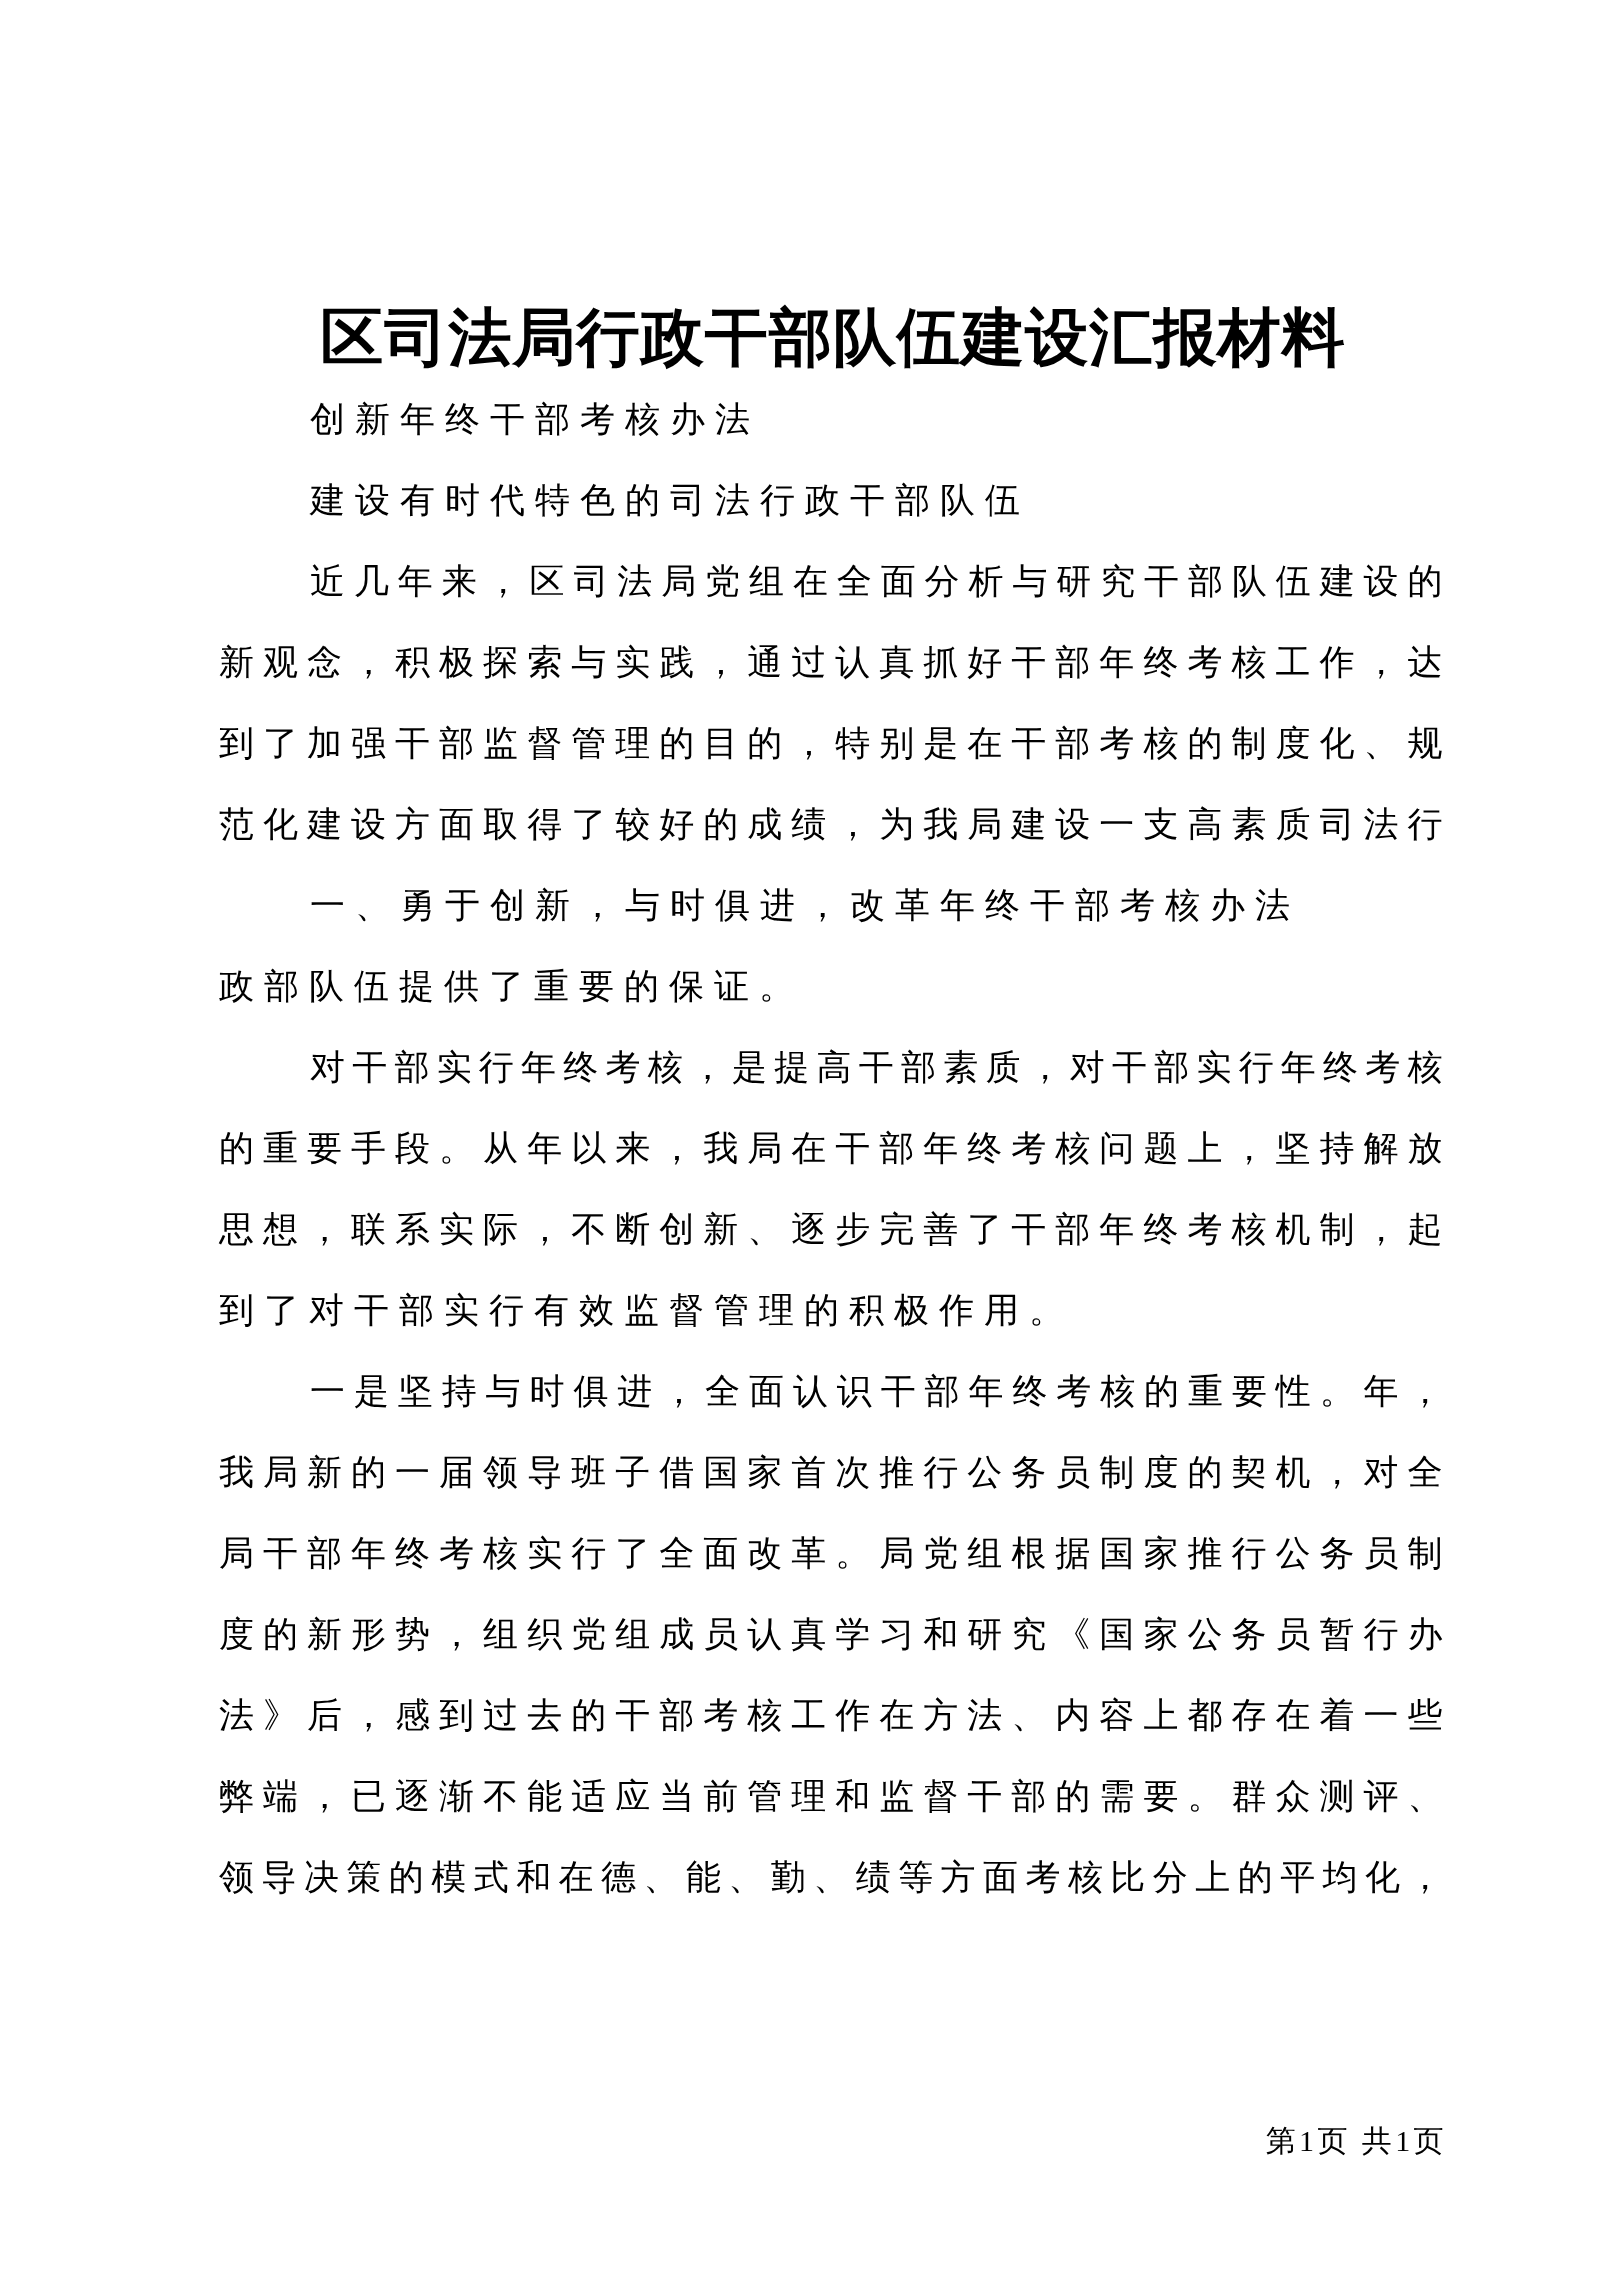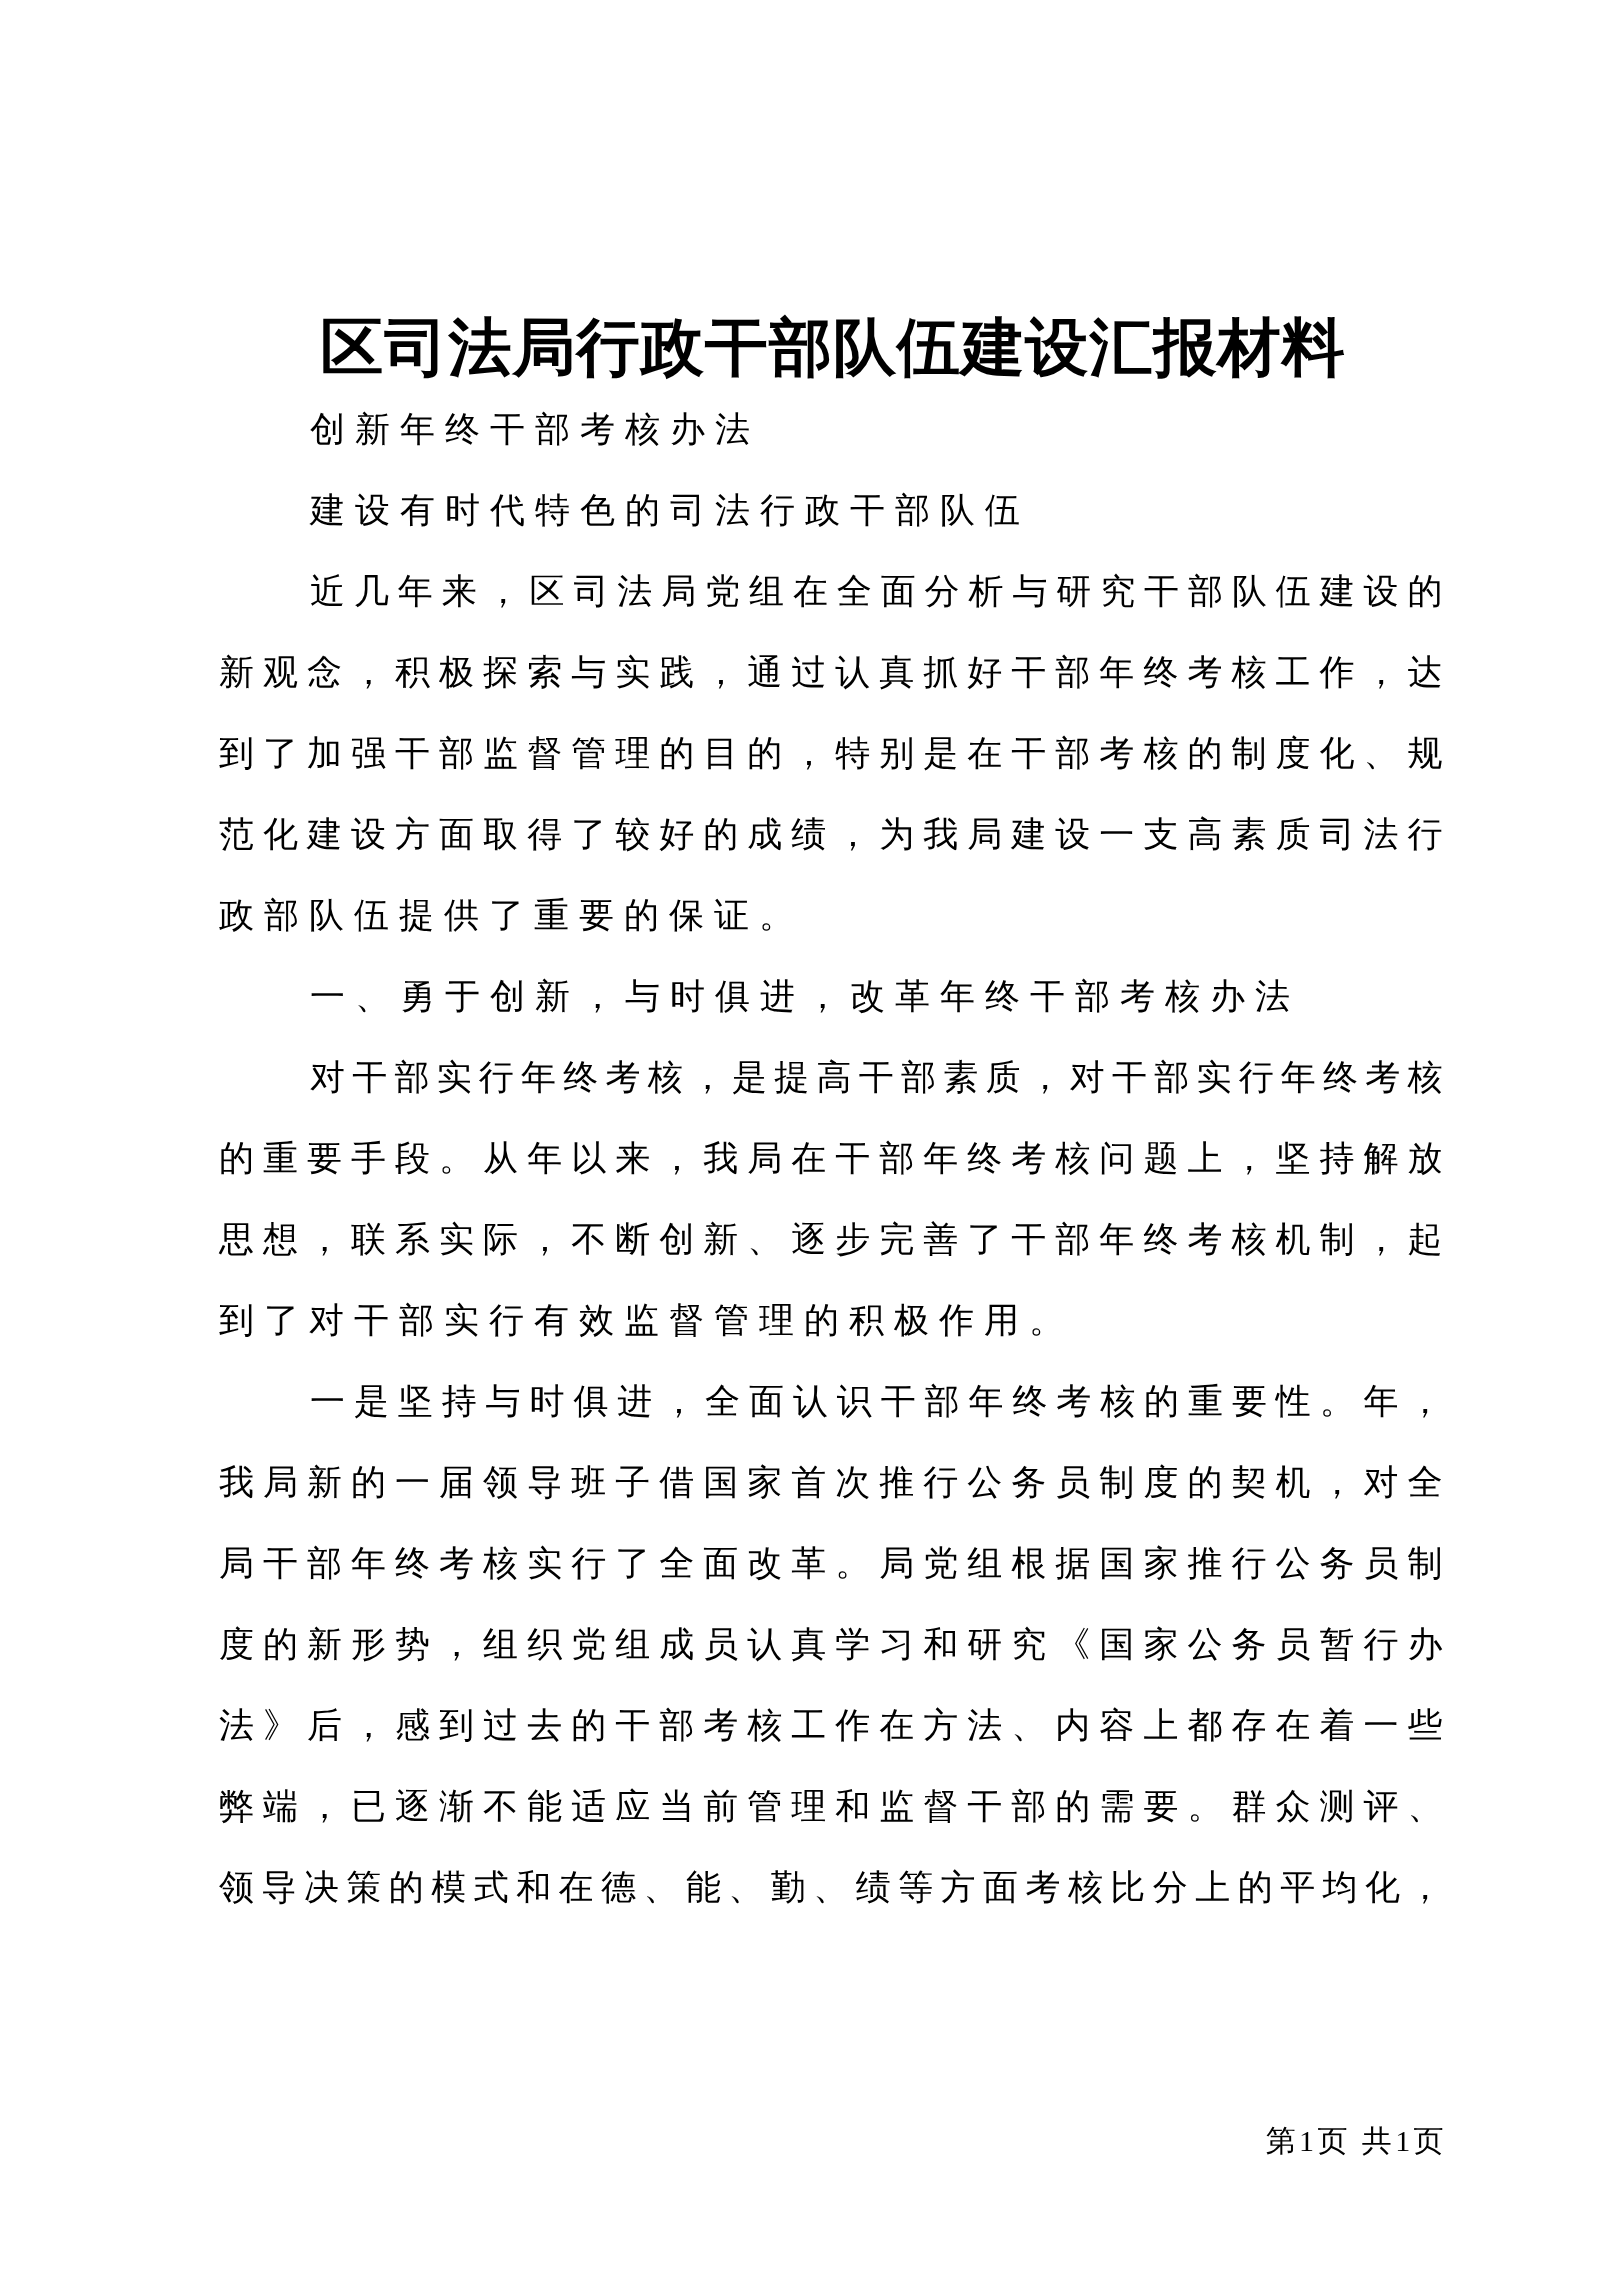--- a/index.html
+++ b/index.html
@@ -12,21 +12,21 @@
     width: 1623px;
     height: 2295px;
     background: #ffffff;
     color: #000000;
     font-family: "Liberation Serif", "DejaVu Serif", serif;
     overflow: hidden;
   }
   .content {
     position: absolute;
     left: 219px;
-    top: 308px;
+    top: 298px;
     width: 1228px;
   }
   .doc-title {
     font-size: 63px;
     font-weight: bold;
     line-height: 81px;
     height: 81px;
     text-align: center;
     letter-spacing: 1.1px;
     white-space: nowrap;
@@ -65,22 +65,22 @@
 <div class="page">
   <div class="content">
     <div class="doc-title">区司法局行政干部队伍建设汇报材料</div>
     <div>
         <div class="line ind">创新年终干部考核办法</div>
         <div class="line ind">建设有时代特色的司法行政干部队伍</div>
         <div class="line j ind">近几年来，区司法局党组在全面分析与研究干部队伍建设的</div>
         <div class="line j">新观念，积极探索与实践，通过认真抓好干部年终考核工作，达</div>
         <div class="line j">到了加强干部监督管理的目的，特别是在干部考核的制度化、规</div>
         <div class="line j">范化建设方面取得了较好的成绩，为我局建设一支高素质司法行</div>
+        <div class="line ind">一、勇于创新，与时俱进，改革年终干部考核办法</div>
         <div class="line">政部队伍提供了重要的保证。</div>
-        <div class="line ind">一、勇于创新，与时俱进，改革年终干部考核办法</div>
         <div class="line j ind">对干部实行年终考核，是提高干部素质，对干部实行年终考核</div>
         <div class="line j">的重要手段。从年以来，我局在干部年终考核问题上，坚持解放</div>
         <div class="line j">思想，联系实际，不断创新、逐步完善了干部年终考核机制，起</div>
         <div class="line">到了对干部实行有效监督管理的积极作用。</div>
         <div class="line j ind">一是坚持与时俱进，全面认识干部年终考核的重要性。年，</div>
         <div class="line j">我局新的一届领导班子借国家首次推行公务员制度的契机，对全</div>
         <div class="line j">局干部年终考核实行了全面改革。局党组根据国家推行公务员制</div>
         <div class="line j">度的新形势，组织党组成员认真学习和研究《国家公务员暂行办</div>
         <div class="line j">法》后，感到过去的干部考核工作在方法、内容上都存在着一些</div>
         <div class="line j">弊端，已逐渐不能适应当前管理和监督干部的需要。群众测评、</div>

